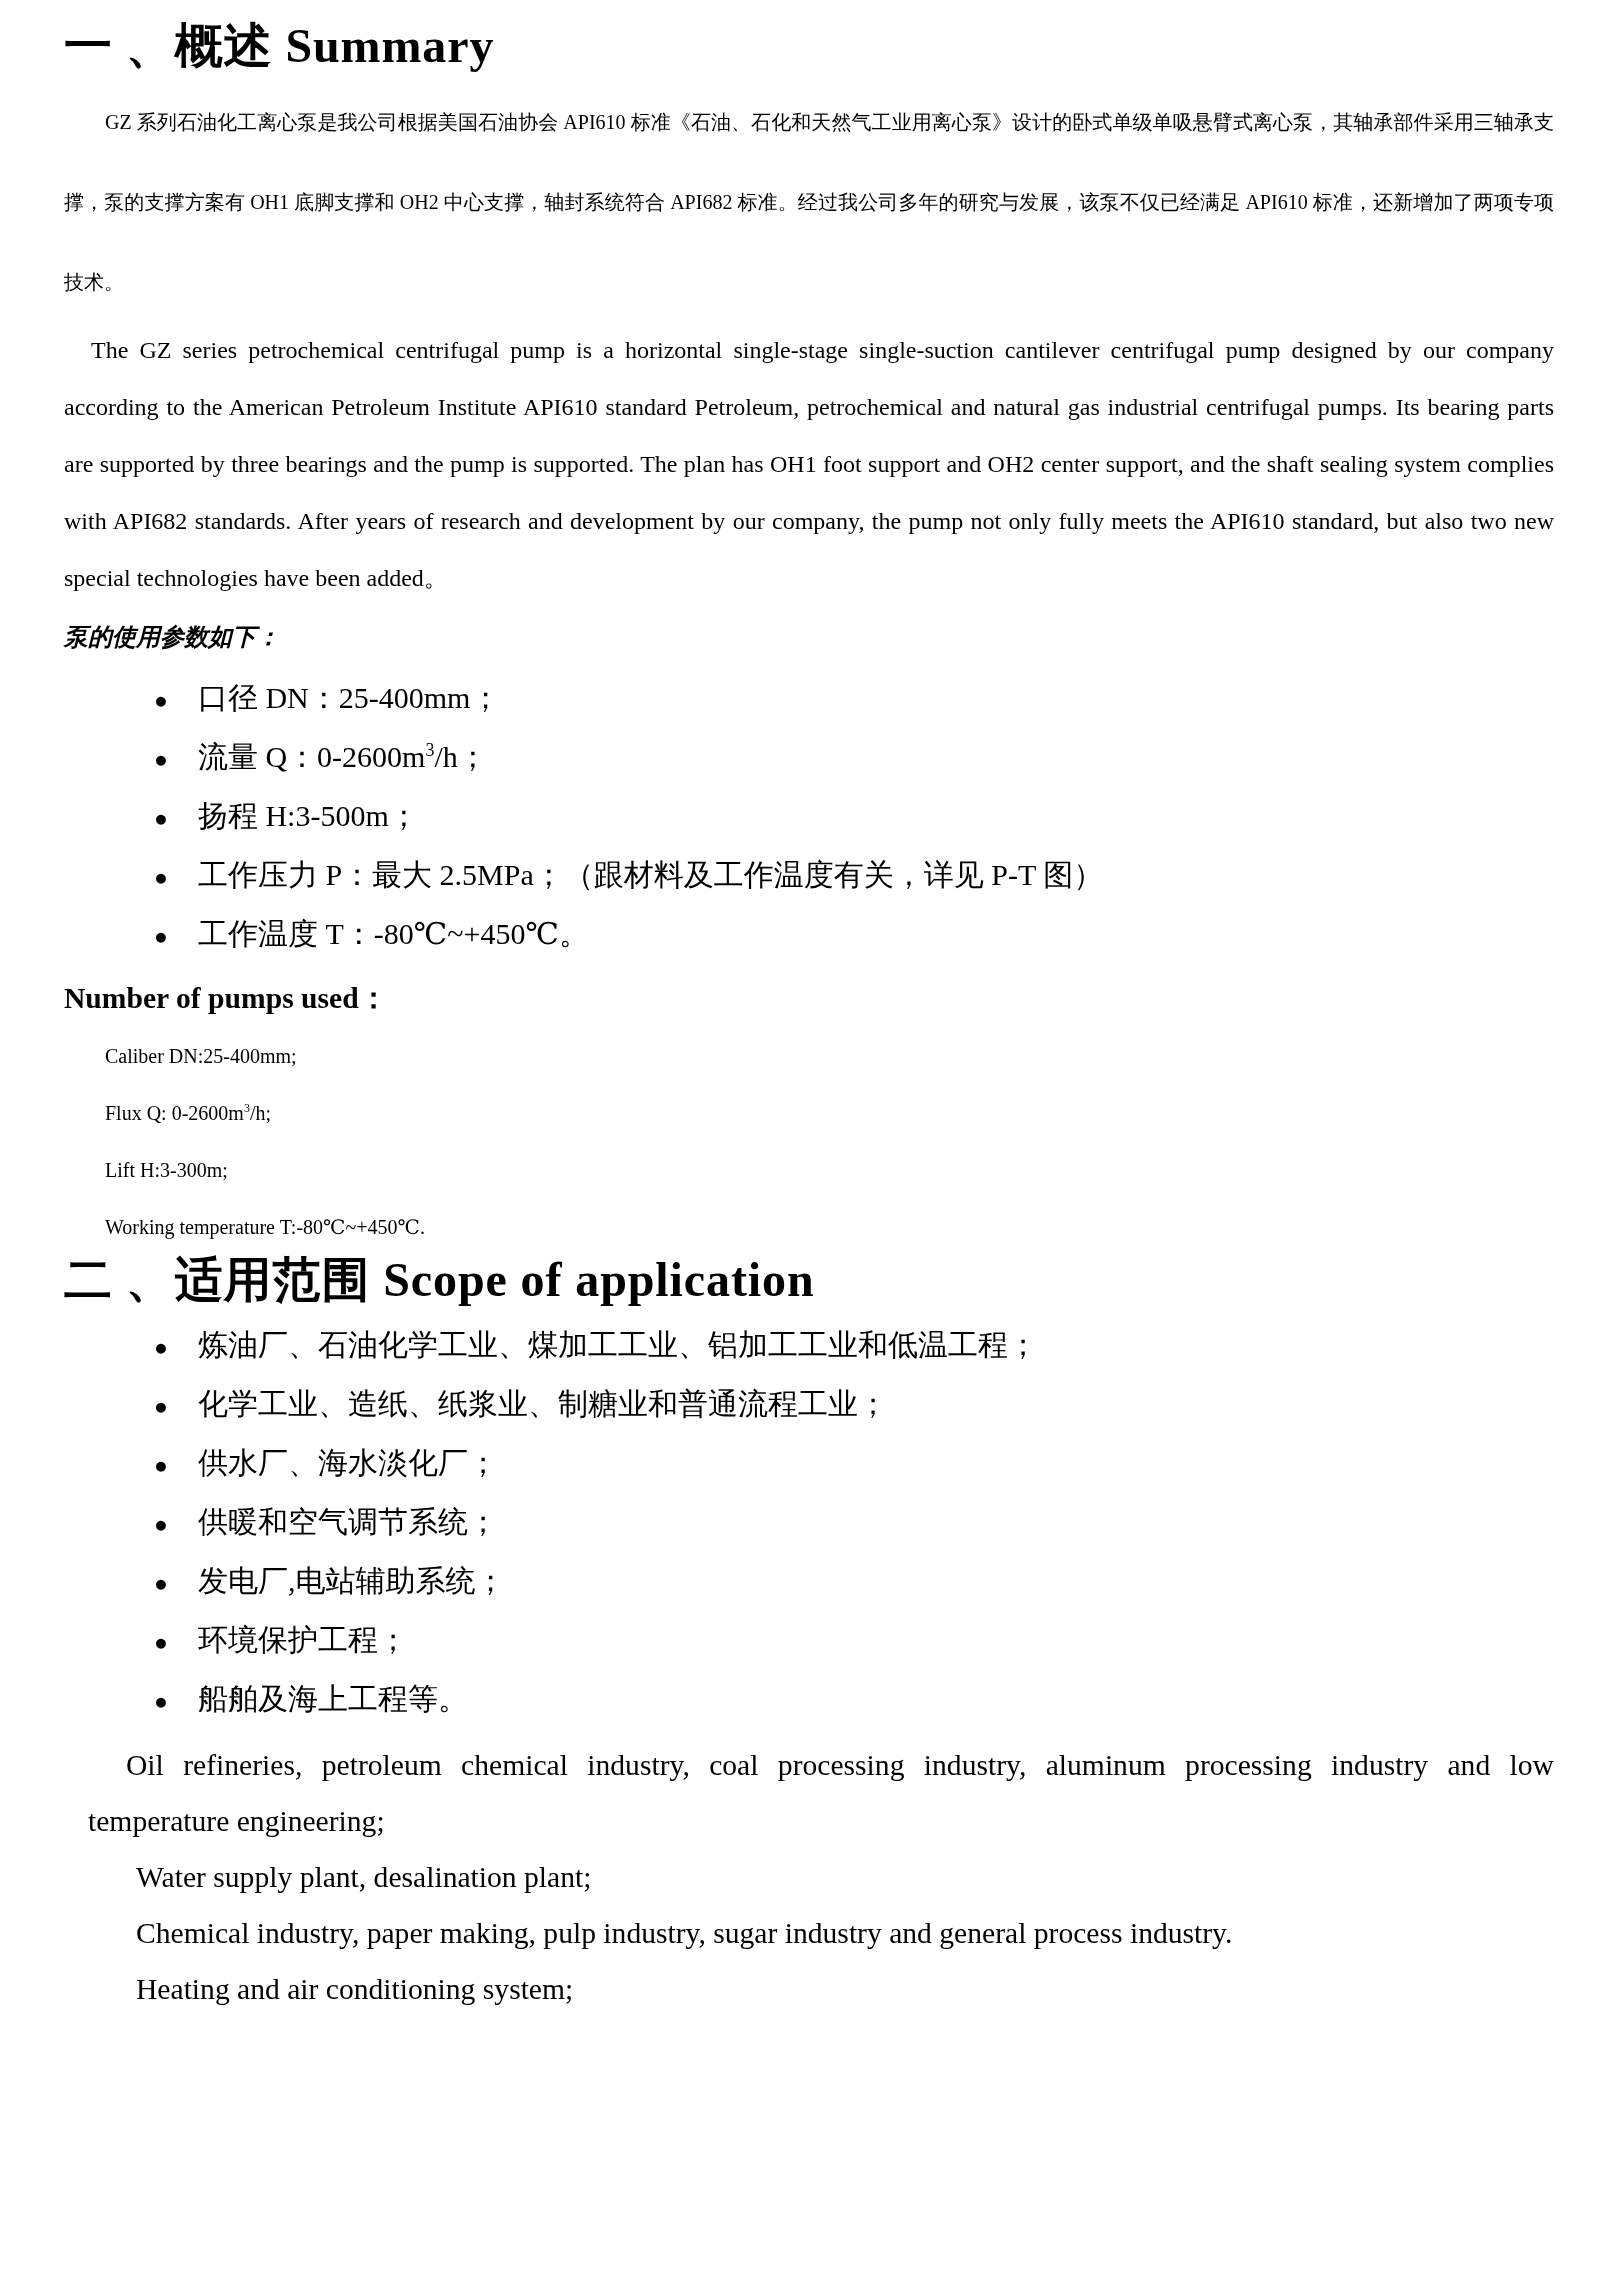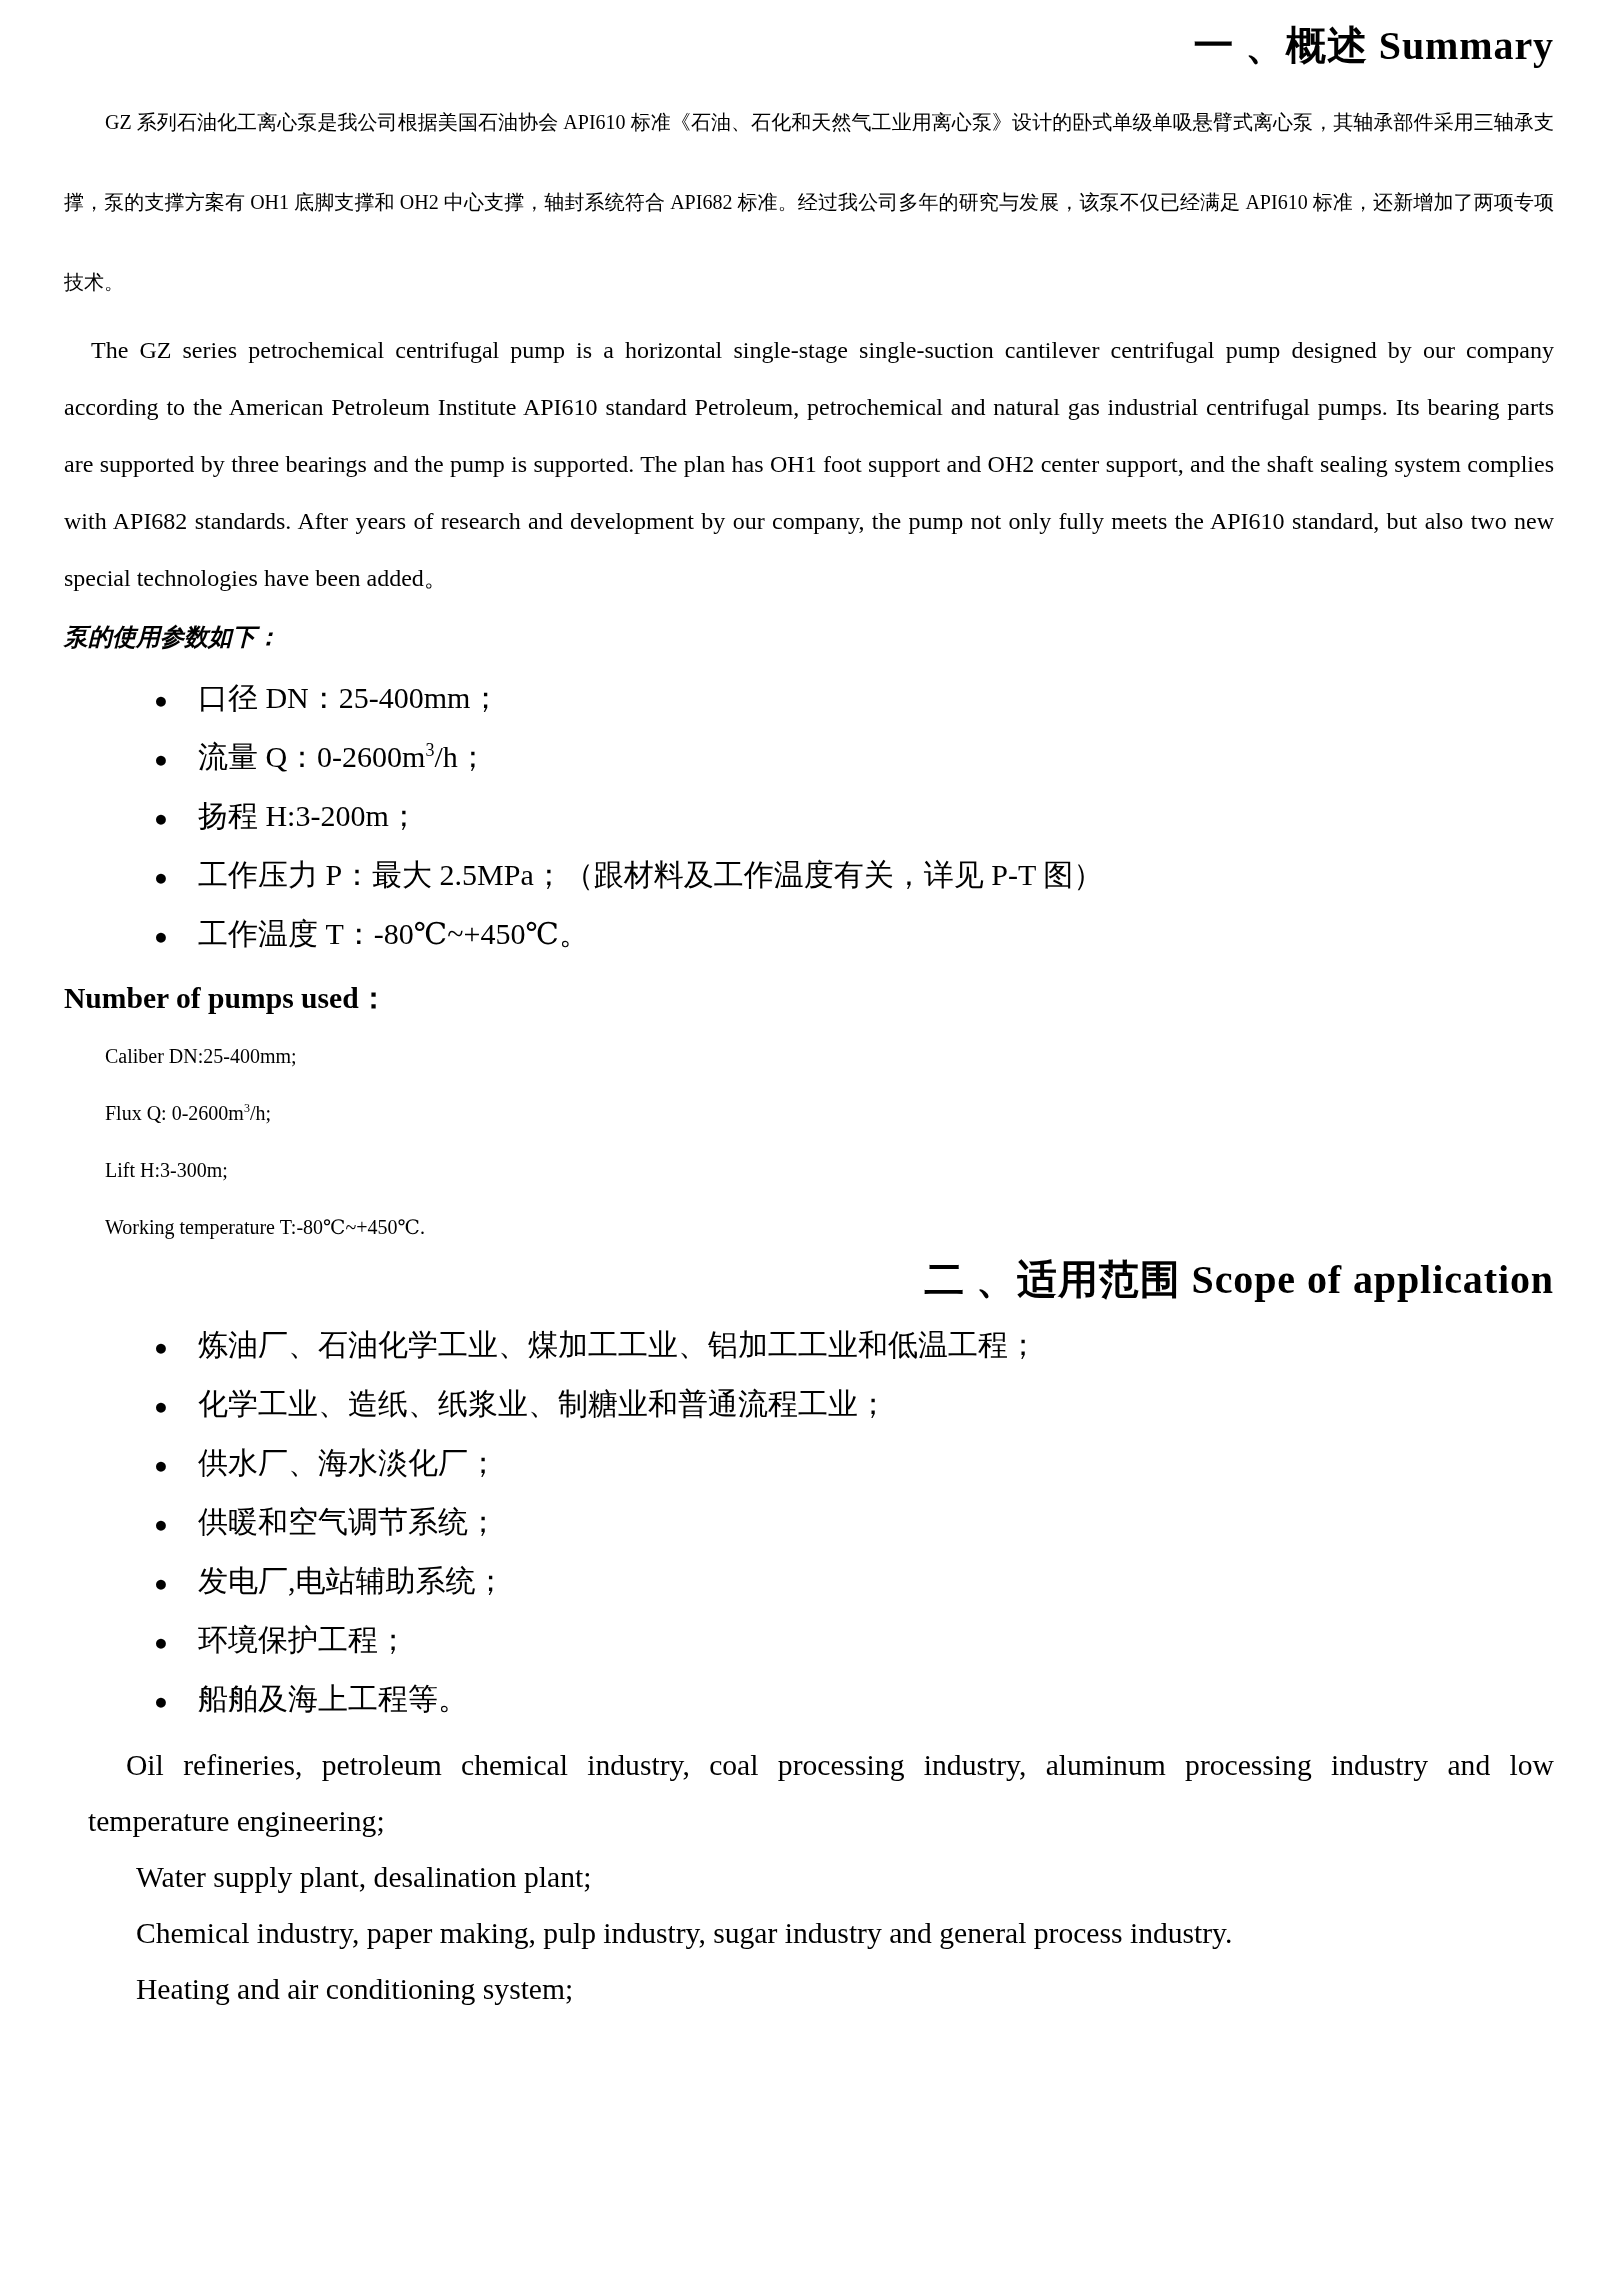--- a/index.html
+++ b/index.html
@@ -8,27 +8,26 @@
     width:1620px;
     height:2291px;
     background:#ffffff;
     color:#000000;
     box-sizing:border-box;
     padding:21.5px 66px 0 64px;
     font-family:"Liberation Serif","DejaVu Serif",serif;
     overflow:hidden;
   }
   h1.sec-heading{
-    font-size:40px;
+    font-size:48px;
     font-weight:bold;
     line-height:48px;
     margin:0 0 12.5px 0;
     font-family:"Liberation Serif","DejaVu Serif",serif;
     letter-spacing:0.9px;
-    text-align:right;
   }
   p{margin:0;}
   .zh-para{
     font-size:20px;
     line-height:80px;
     text-align:justify;
     text-indent:41px;
   }
   .en-para{
     font-size:24px;
@@ -112,21 +111,21 @@
       <li>
         <span class="blt">●</span>
         <span class="txt">口径 DN：25-400mm；</span>
       </li>
       <li>
         <span class="blt">●</span>
         <span class="txt">流量 Q：0-2600m<sup>3</sup>/h；</span>
       </li>
       <li>
         <span class="blt">●</span>
-        <span class="txt">扬程 H:3-200m；</span>
+        <span class="txt">扬程 H:3-500m；</span>
       </li>
       <li>
         <span class="blt">●</span>
         <span class="txt">工作压力 P：最大 2.5MPa；（跟材料及工作温度有关，详见 P-T 图）</span>
       </li>
       <li>
         <span class="blt">●</span>
         <span class="txt">工作温度 T：-80℃~+450℃。</span>
       </li>
     </ul>

